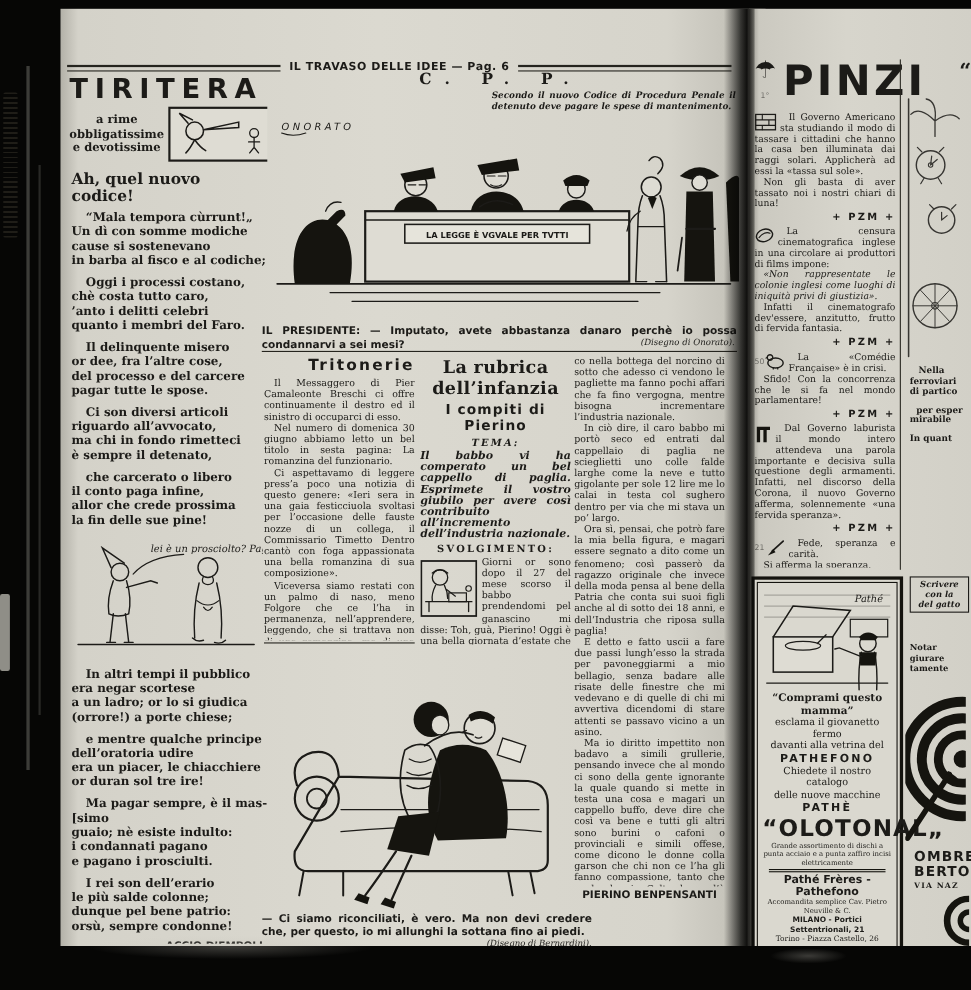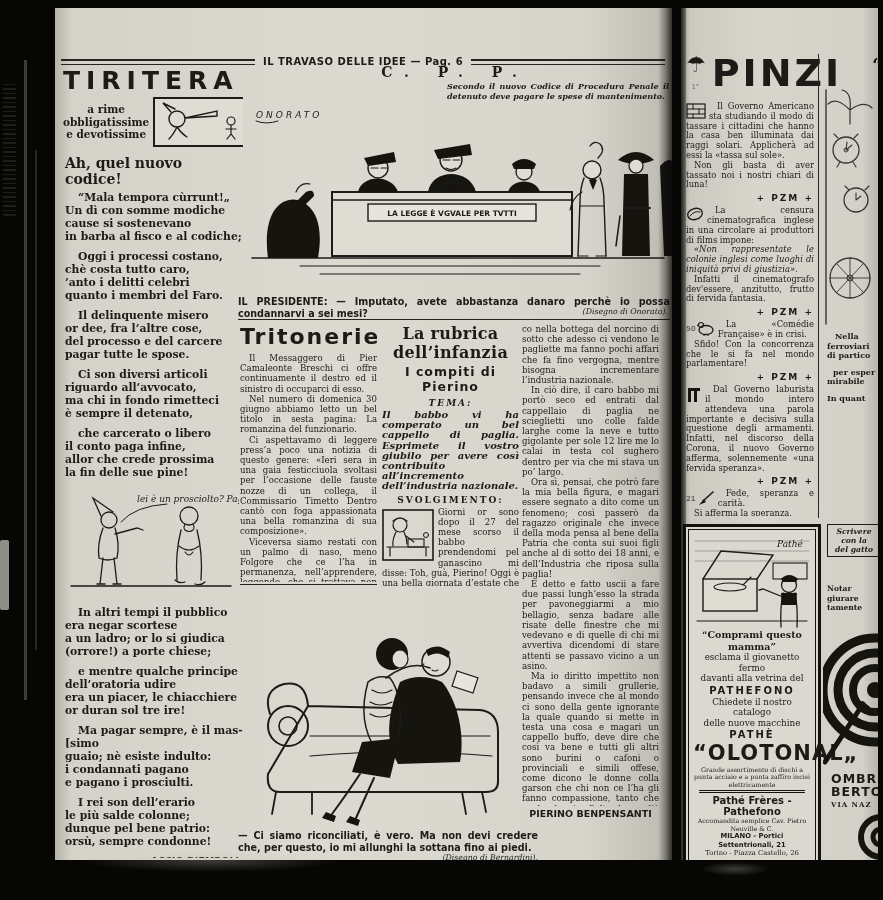--- a/index.html
+++ b/index.html
@@ -2,21 +2,21 @@
 <html><head>
 <meta charset="utf-8">
 <style>
   html,body{margin:0;padding:0;}
   body{
     position:relative;width:883px;height:900px;overflow:hidden;
     background:#060605;color:#1c1b18;
     font-family:"DejaVu Serif", serif;
   }
   .abs{position:absolute;}
-  .page{position:absolute;top:8px;height:852px;}
+  .page{position:absolute;top:8px;height:852px;padding-left:24px;}
   #page-left{
     left:55px;width:617px;
     background:linear-gradient(90deg,#b3b1a8 0,#d4d2c9 16px,#dbd9d0 45%,#d6d4cb 86%,#bdbbb2 99%,#8f8d84 100%);
     overflow:hidden;
   }
   #page-right{
     left:681px;width:197px;
     background:linear-gradient(90deg,#8f8d84 0,#cbc9c0 9px,#d7d5cc 40%,#d2d0c7 92%,#b7b5ac 100%);
     overflow:hidden;
   }
@@ -38,35 +38,35 @@
   .sig-right{font-family:"DejaVu Sans",sans-serif;font-weight:bold;font-size:9.5px;text-align:right;margin:2px 4px 2px 0;}
   
   .cpp-title{font-weight:bold;font-size:14px;letter-spacing:12px;text-align:center;}
   .cpp-sub{font-style:italic;font-weight:bold;font-size:8px;line-height:9.5px;text-align:justify;}
   .big-caption{font-family:"DejaVu Sans",sans-serif;font-weight:bold;font-size:9.6px;line-height:11.5px;text-align:justify;}
   .credit{font-style:italic;font-size:7.8px;}
   .rule-thin{border-top:1.5px solid #25241e;}
   
   .bodytext{font-size:8.6px;line-height:10.2px;text-align:justify;}
   .bodytext .para{text-indent:9px;margin:0;}
-  .tritonerie-title{font-family:"DejaVu Sans",sans-serif;font-weight:900;font-size:22px;letter-spacing:2px;text-align:left;margin-bottom:4px;}
+  .tritonerie-title{font-family:"DejaVu Sans",sans-serif;font-weight:900;font-size:14px;letter-spacing:2px;text-align:right;margin-bottom:4px;}
   .rubrica-title{font-weight:900;font-size:16px;text-align:center;letter-spacing:.3px;}
   .rubrica-sub{font-family:"DejaVu Sans",sans-serif;font-weight:bold;font-size:12.5px;text-align:center;letter-spacing:1px;margin:2px 0 4px;}
   .centered-label{font-weight:bold;font-style:italic;font-size:9px;text-align:center;letter-spacing:2px;margin:3px 0 2px;}
   .tema-text{font-style:italic;font-weight:bold;font-size:10px;line-height:10.2px;text-align:justify;}
   .float-ill{float:left;margin:2px 4px 2px 0;}
   
   .pinzi-title-row{display:flex;align-items:flex-start;gap:6px;}
   .umbrella{font-family:"DejaVu Sans",sans-serif;font-size:22px;line-height:22px;}
   .pinzi-title{font-family:"DejaVu Sans",sans-serif;font-weight:900;font-size:38px;line-height:38px;letter-spacing:3px;}
   .pzm{font-family:"DejaVu Sans",sans-serif;font-weight:bold;font-size:9px;text-align:right;letter-spacing:2px;margin:3px 0;}
   .pitem{font-size:8.4px;line-height:9.8px;text-align:justify;}
   .pitem .para{text-indent:8px;margin:0;}
   .pitem .ital{font-style:italic;}
-  .picon{float:left;margin:1px 3px 1px 0;position:relative;font-weight:bold;}
+  .picon{float:left;margin:1px 3px 1px 0;position:relative;}
   .mark{font-family:"DejaVu Sans",sans-serif;font-size:7px;opacity:.55;margin-right:1px;}
   
   .ad-outer{border:3px solid #14130e;padding:2px;background:#dad8cf;}
   .ad-inner{border:1px solid #14130e;padding:3px 4px;text-align:center;}
   .ad-line-b{font-weight:bold;font-size:9.5px;line-height:11.5px;}
   .ad-line{font-size:8.8px;line-height:10.5px;}
   .ad-brand{font-family:"DejaVu Sans",sans-serif;font-weight:bold;font-size:10px;letter-spacing:2px;margin:1px 0;}
   .ad-product{font-family:"DejaVu Sans",sans-serif;font-weight:900;font-size:21px;letter-spacing:1px;margin:1px 0;}
   .ad-small{font-size:6.3px;line-height:7.4px;}
   .ad-company{font-family:"DejaVu Sans",sans-serif;font-weight:900;font-size:10px;margin-top:2px;}

